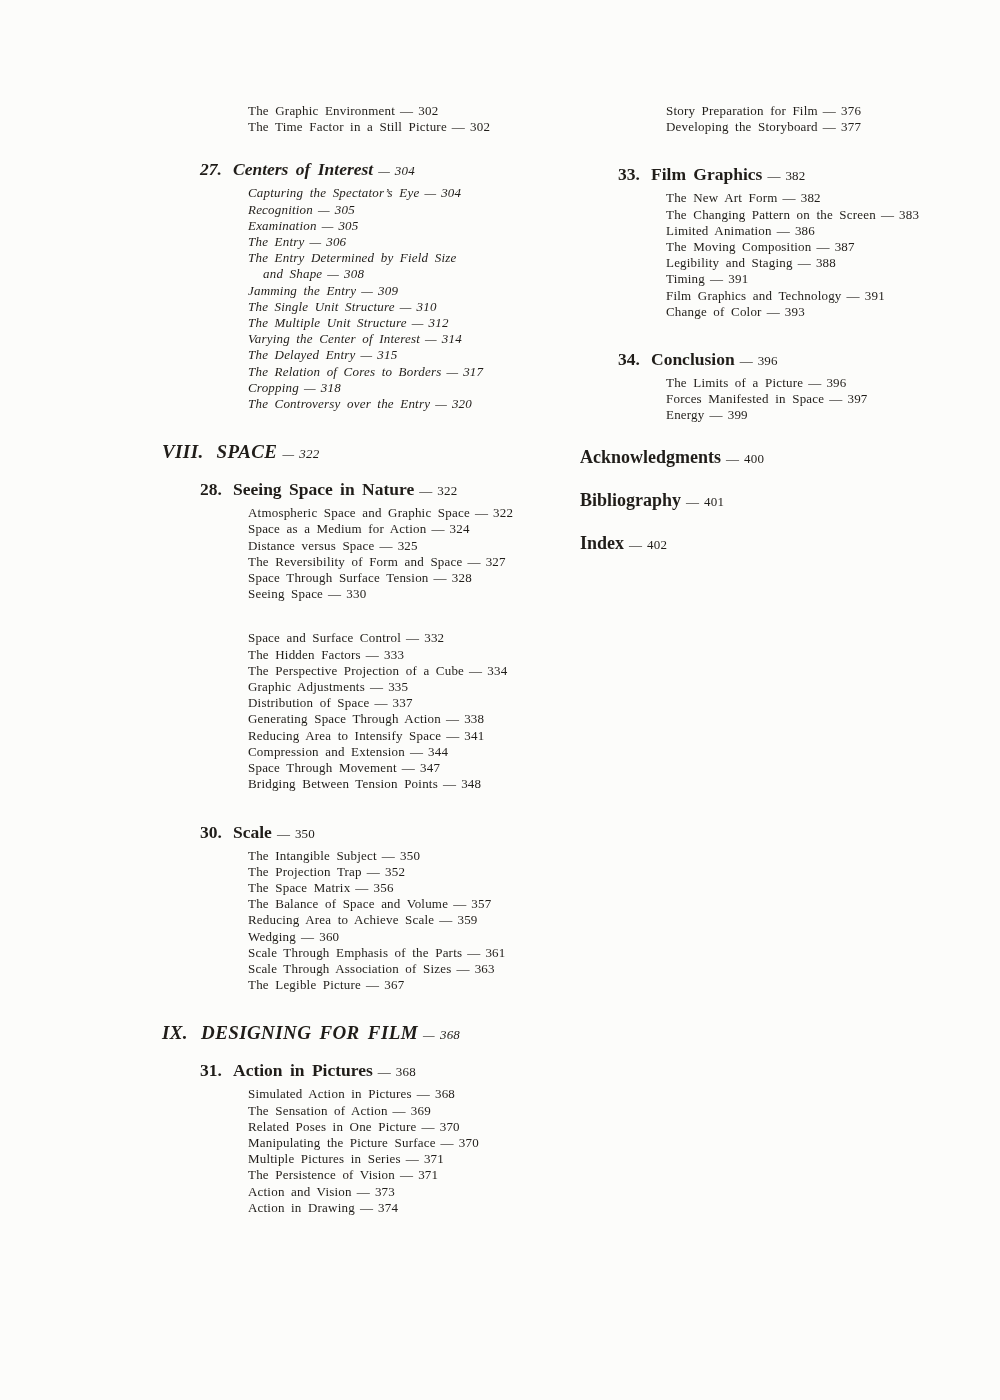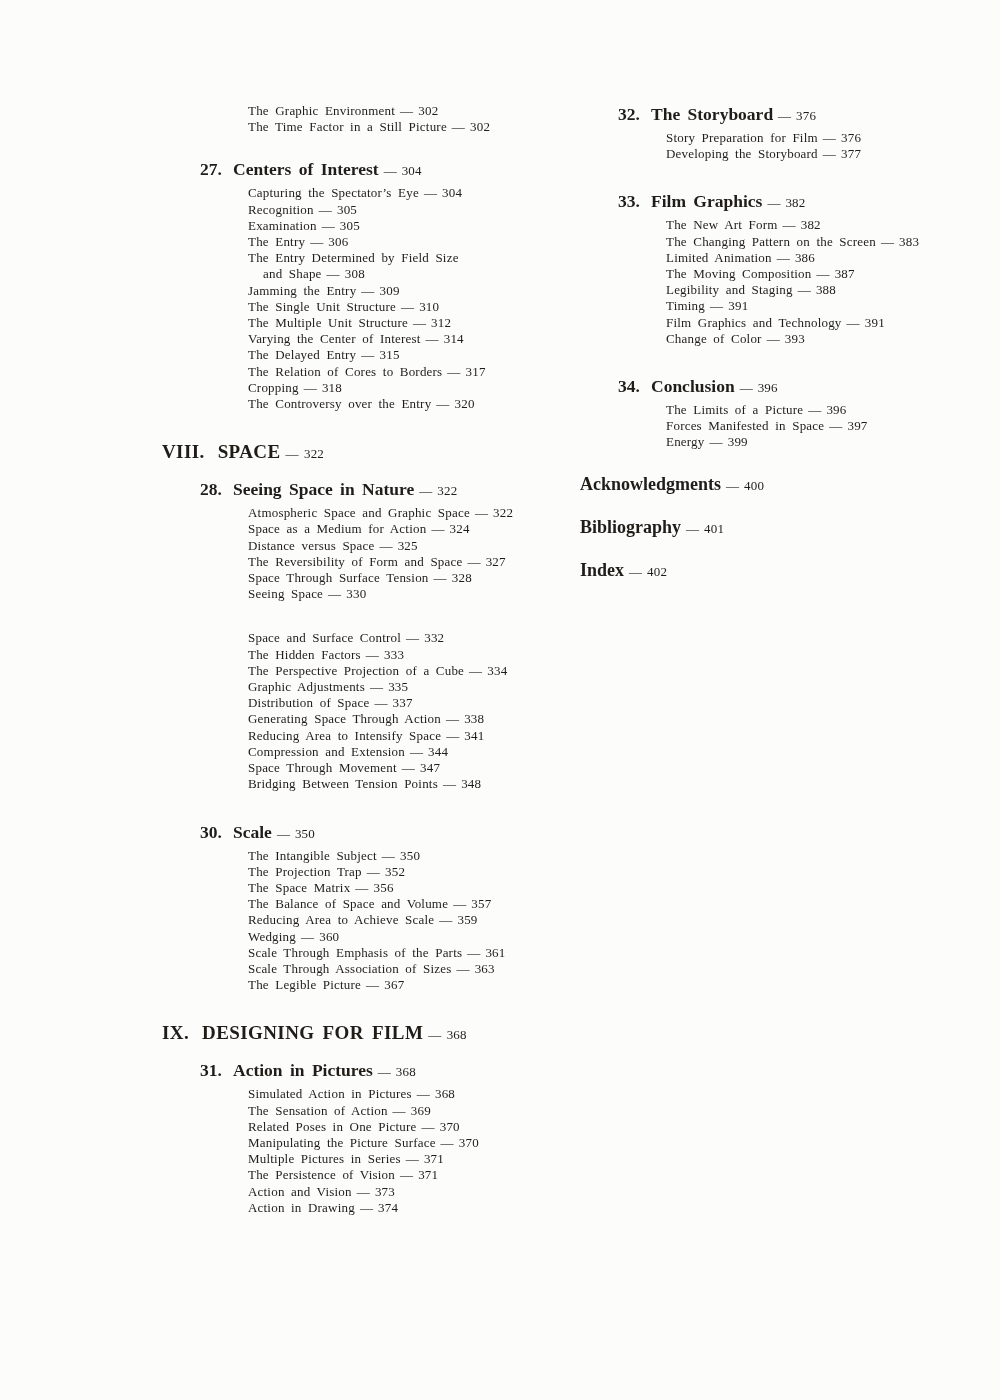--- a/index.html
+++ b/index.html
@@ -22,23 +22,23 @@
   }
   .col {
     position: absolute;
     top: 103px;
   }
   #col1 { left: 162px; width: 405px; }
   #col2 { left: 580px; width: 412px; }
 
   .block { margin-top: 0; }
   .chapter { margin-top: 28px; }
-  .part { margin-top: 28px; }
+  .part { margin-top: 28px; font-style: italic; }
   .part + .chapter { margin-top: 12px; }
-  .block-subitems + .chapter { margin-top: 23px; }
+  .block-subitems + .chapter { margin-top: 23px; font-style: italic; }
   .backmatter { margin-top: 22px; }
   .backmatter + .backmatter { margin-top: 19px; }
   .col > .block:first-child { margin-top: 0; }
 
   .sub-list { margin-left: 86px; }
   .subitem {
     font-size: 13px;
     line-height: 16.2px;
     word-spacing: 3px;
     letter-spacing: 0.2px;
@@ -265,21 +265,20 @@
             <div class="si-line"><span class="si-text">Action and Vision</span><span class="dash">—</span><span class="si-page">373</span></div>
           </div>
           <div class="subitem">
             <div class="si-line"><span class="si-text">Action in Drawing</span><span class="dash">—</span><span class="si-page">374</span></div>
           </div>
         </div>
       </div>
     </div>
   <div class="col" id="col2">
       <div class="block chapter">
-        <div class="chapter-heading"><span class="ch-num">32.</span><span class="ch-title">The Storyboard</span><span class="hd-dash">—</span><span class="hd-page">376</span></div>
         <div class="sub-list">
           <div class="subitem">
             <div class="si-line"><span class="si-text">Story Preparation for Film</span><span class="dash">—</span><span class="si-page">376</span></div>
           </div>
           <div class="subitem">
             <div class="si-line"><span class="si-text">Developing the Storyboard</span><span class="dash">—</span><span class="si-page">377</span></div>
           </div>
         </div>
       </div>
       <div class="block chapter">

